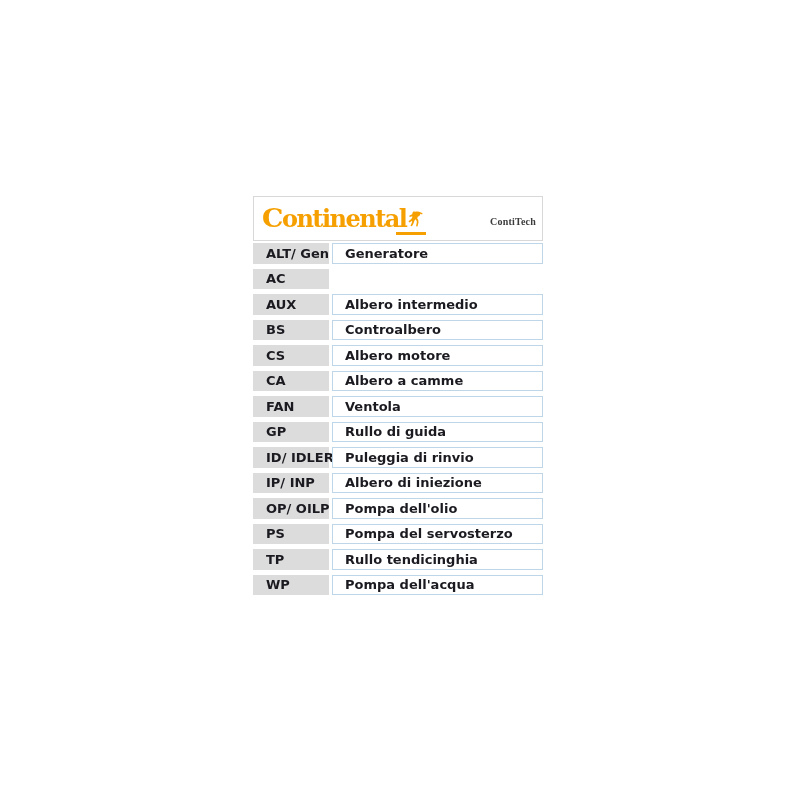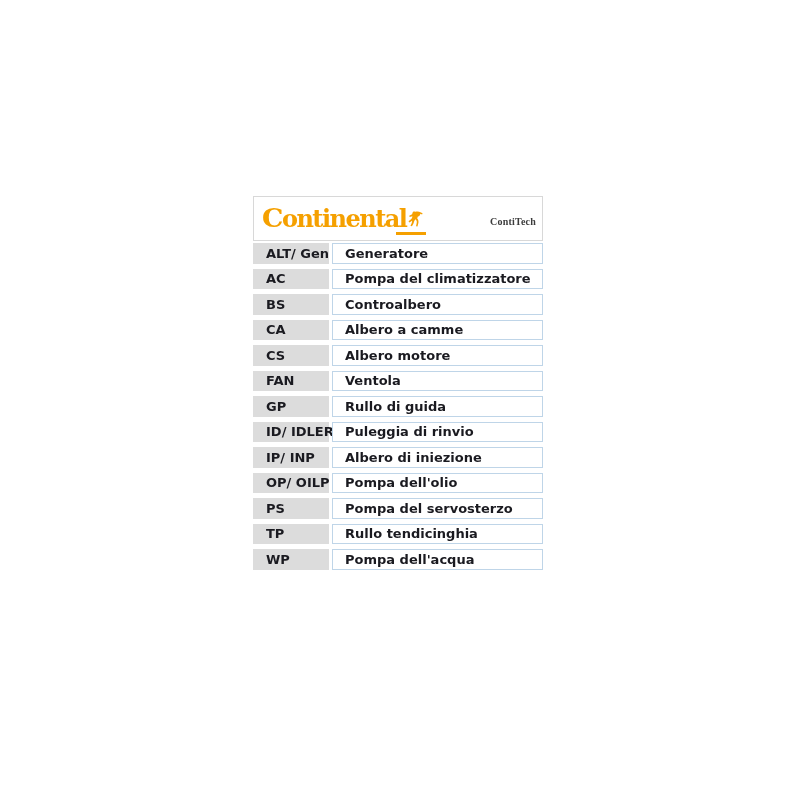--- a/index.html
+++ b/index.html
@@ -75,33 +75,36 @@
       <span class="subbrand">ContiTech</span>
     </div>
 
     <div class="table">
         <div class="row">
           <div class="abbr">ALT/ Gen</div>
           <div class="desc">Generatore</div>
         </div>
         <div class="row">
           <div class="abbr">AC</div>
-          <div class="desc">Pompa del climatizzatore</div>
+        </div>
+        <div class="row">
+          <div class="abbr">AUX</div>
+          <div class="desc">Albero intermedio</div>
         </div>
         <div class="row">
           <div class="abbr">BS</div>
           <div class="desc">Controalbero</div>
         </div>
         <div class="row">
+          <div class="abbr">CS</div>
+          <div class="desc">Albero motore</div>
+        </div>
+        <div class="row">
           <div class="abbr">CA</div>
           <div class="desc">Albero a camme</div>
-        </div>
-        <div class="row">
-          <div class="abbr">CS</div>
-          <div class="desc">Albero motore</div>
         </div>
         <div class="row">
           <div class="abbr">FAN</div>
           <div class="desc">Ventola</div>
         </div>
         <div class="row">
           <div class="abbr">GP</div>
           <div class="desc">Rullo di guida</div>
         </div>
         <div class="row">

